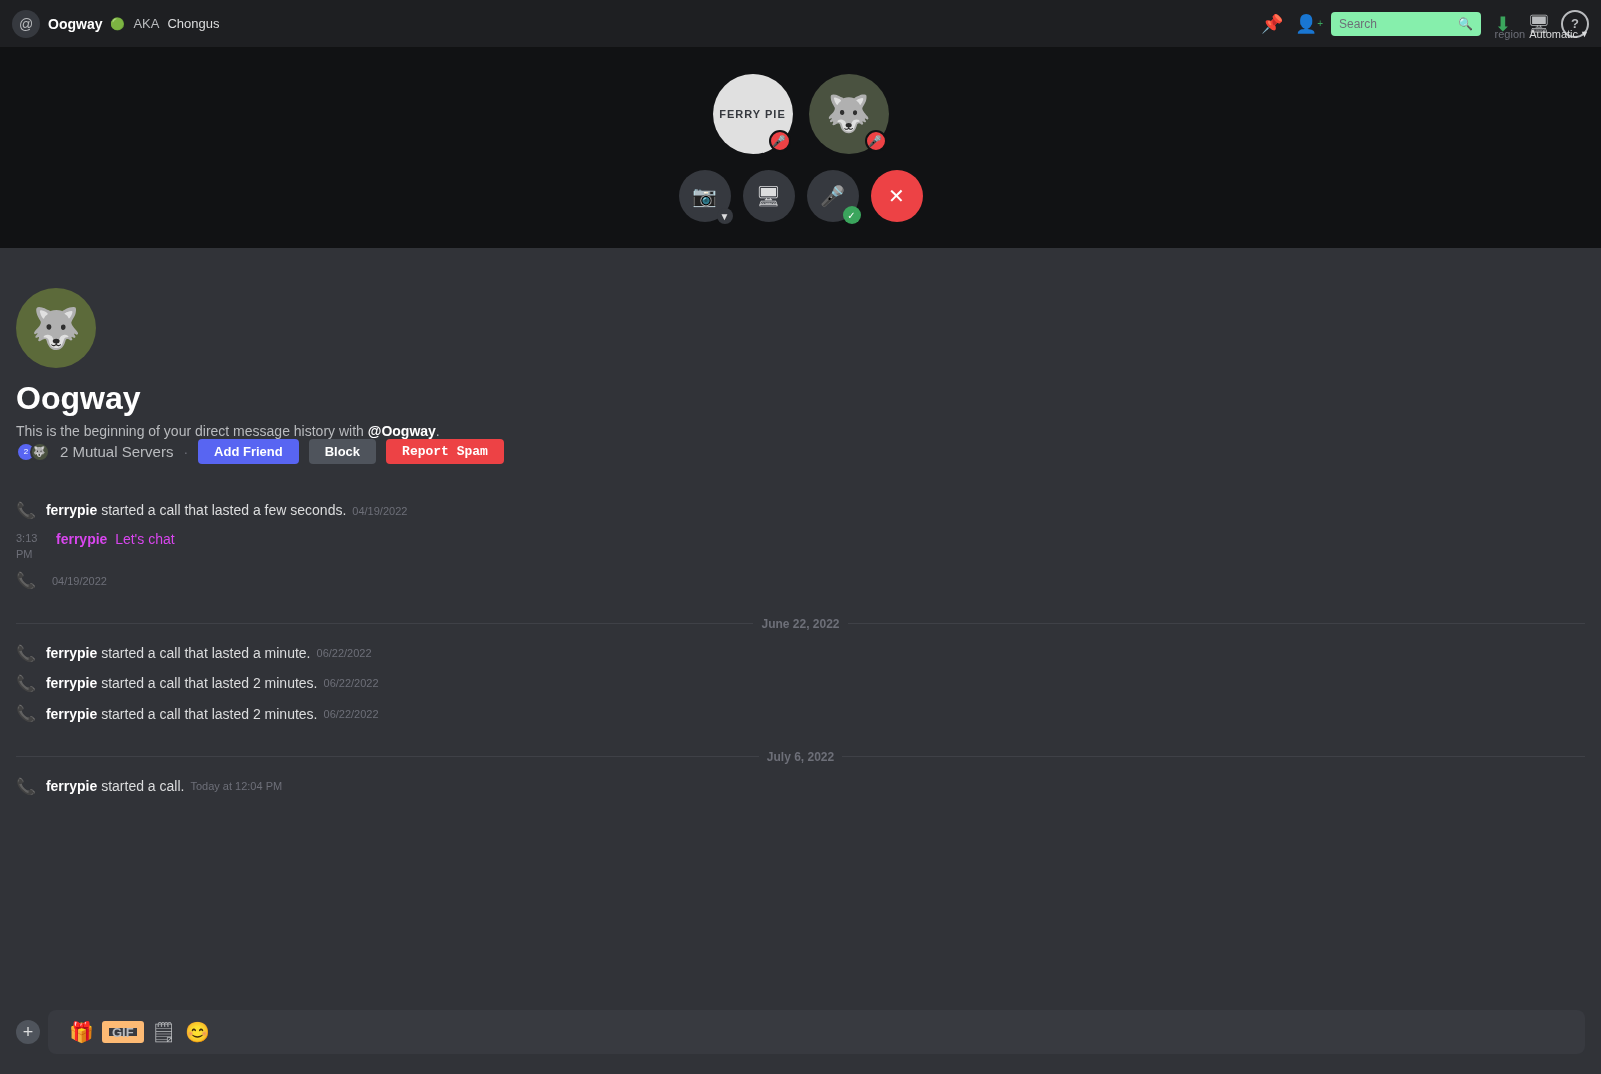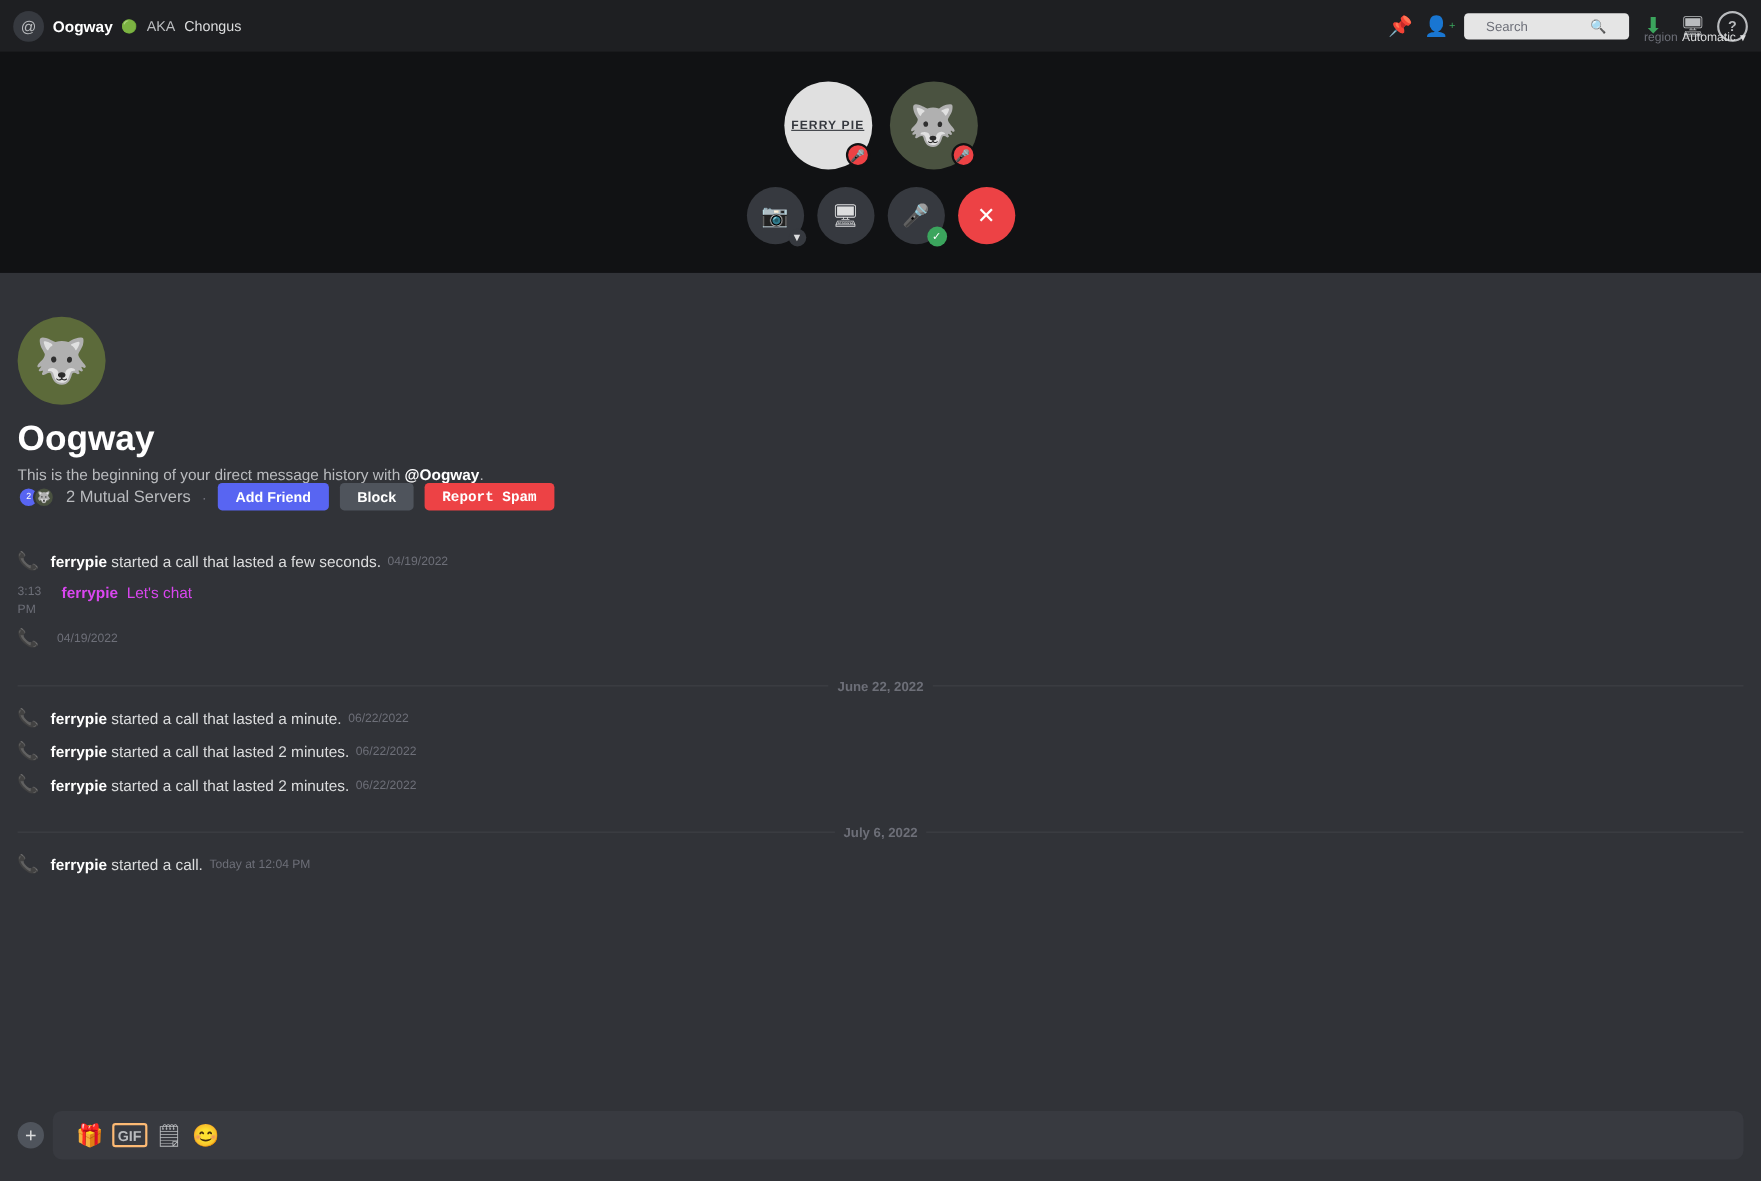--- a/index.html
+++ b/index.html
@@ -65,27 +65,27 @@
       width: 28px;
       height: 28px;
       display: flex;
       align-items: center;
       justify-content: center;
       color: #b9bbbe;
       cursor: pointer;
       font-size: 18px;
     }
     .search-box {
-      background: #e5e5e5;
+      background: #86efac;
       border-radius: 4px;
       height: 24px;
       width: 150px;
       display: flex;
       align-items: center;
-      padding: 0 20px;
+      padding: 0 8px;
       color: #6d6f78;
       font-size: 12px;
       gap: 4px;
     }
     .region-label {
       color: #6d6f78;
       font-size: 11px;
     }
     .region-select {
       color: #dcddde;
@@ -123,21 +123,20 @@
       justify-content: center;
       font-size: 13px;
       font-weight: 700;
       color: #36393f;
       overflow: hidden;
       background: #dcddde;
     }
     .call-avatar.ferry-pie {
       background: #e0e0e0;
       letter-spacing: 1px;
-      text-decoration: underline;
     }
     .call-avatar-muted {
       position: absolute;
       bottom: 2px;
       right: 2px;
       width: 22px;
       height: 22px;
       background: #ed4245;
       border-radius: 50%;
       display: flex;
@@ -597,19 +596,19 @@
     </div>
 
     <div style="height:20px;"></div>
   </div>
 
   <div class="msg-input-bar">
     <div class="msg-add-btn">+</div>
     <div class="msg-input-wrap">
       <div class="msg-right-icons">
         <div class="msg-icon-btn">🎁</div>
-        <div class="msg-icon-btn" style="font-size:13px;font-weight:700;color:#b9bbbe;border:2px solid #fdba74;border-radius:3px;padding:1px 3px;height:22px;width:auto;">GIF</div>
+        <div class="msg-icon-btn" style="font-size:13px;font-weight:700;color:#b9bbbe;border:7px solid #fdba74;border-radius:3px;padding:1px 3px;height:22px;width:auto;">GIF</div>
         <div class="msg-icon-btn">🗒</div>
         <div class="msg-icon-btn">😊</div>
       </div>
     </div>
   </div>
 </div>
 
 </body></html>

